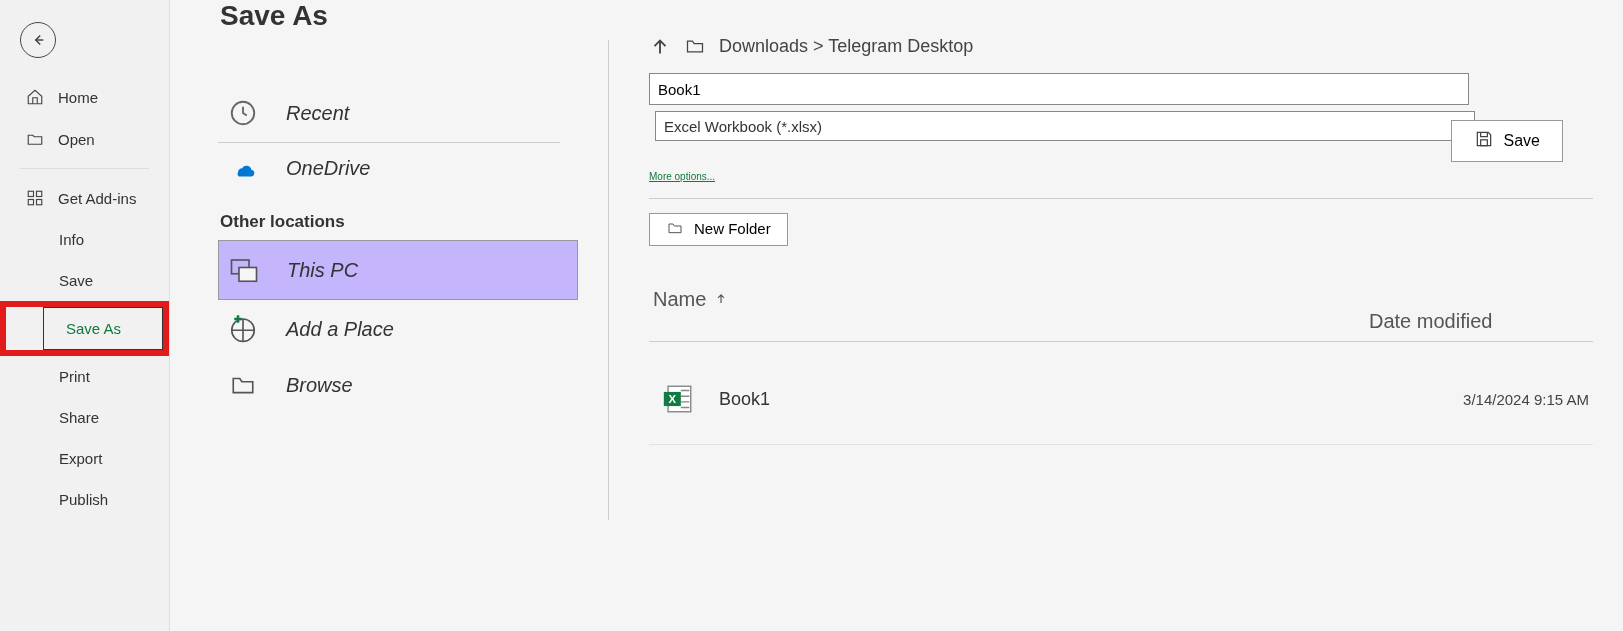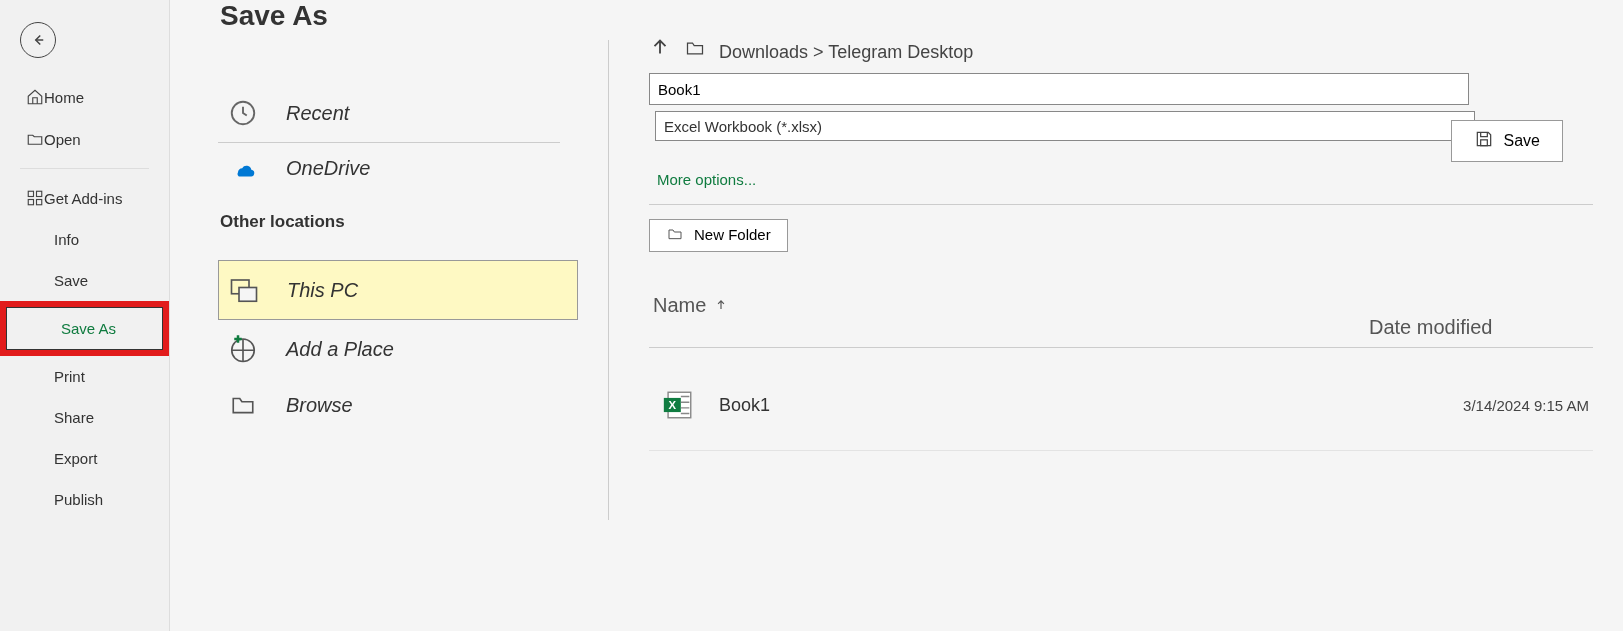--- a/index.html
+++ b/index.html
@@ -25,22 +25,23 @@
   margin: 10px 0 18px 20px;
   display: flex; align-items: center; justify-content: center;
   cursor: pointer;
 }
 .nav-item {
   display: flex;
   align-items: center;
   padding: 12px 10px 12px 26px;
   font-size: 15px;
   cursor: pointer;
-}
-.nav-item.textonly { padding-left: 54px; }
+  gap: 14px;
+}
+.nav-item.textonly { padding-left: 22px; margin-left: 37px; }
 .nav-item.selected {
   color: #0f7b3f;
   border: 1.5px solid #333;
 }
 .divider-sm {
   border: none; border-top: 1px solid #ddd;
   margin: 8px 20px;
 }
 .highlight-box {
   border: 6px solid #e21c1c;
@@ -68,33 +69,32 @@
   cursor: pointer;
   font-style: italic;
 }
 .loc-item .loc-icon { width: 38px; display:flex; justify-content:center; }
 .loc-row-top { border-bottom: 1px solid #ccc; margin: 0 18px 0 0; }
 .loc-header {
   font-size: 17px; font-weight:600;
   padding: 18px 0 8px 2px;
 }
 .loc-item.selected {
-  background: #fef9c3;
+  background: #c4b5fd;
   border: 1px solid #999;
-  margin-top: 20px;
 }
 .vsep { border-left: 1px solid #ccc; height: 480px; margin-top: 40px; }
 
 .filepane {
   flex: 1;
   padding: 36px 30px 0 40px;
   position: relative;
 }
 .breadcrumb {
-  display: flex; align-items: flex-end; gap: 12px;
+  display: flex; align-items: flex-start; gap: 12px;
   font-size: 18px; color: #444;
   margin-bottom: 10px;
 }
 .fname-input {
   width: 820px; height: 32px;
   border: 1px solid #888; font-size: 15px;
   padding: 3px 8px; background: #fff;
   display:block; margin-bottom: 6px;
 }
 .ftype-select {
@@ -108,22 +108,22 @@
 .save-btn {
   position: absolute;
   right: 60px; top: 120px;
   border: 1px solid #999; background: #fff;
   padding: 8px 22px; font-size: 16px;
   display:flex; align-items:center; gap:10px;
   cursor:pointer;
 }
 .more-link {
   display:inline-block;
-  color: #0f7b3f; 
-  font-size: 15px; margin: 30px 0 16px 8px;
+  color: #0f7b3f; text-decoration: underline;
+  font-size: 10px; margin: 30px 0 16px 0;
   cursor:pointer;
 }
 .hr-full { border:none; border-top:1px solid #ccc; margin: 0 0 14px 0; }
 .newfolder-btn {
   border: 1px solid #999; background:#fff;
   padding: 6px 16px; font-size:15px;
   display:inline-flex; align-items:flex-start; gap:10px;
   cursor:pointer;
 }
 .list-head {

